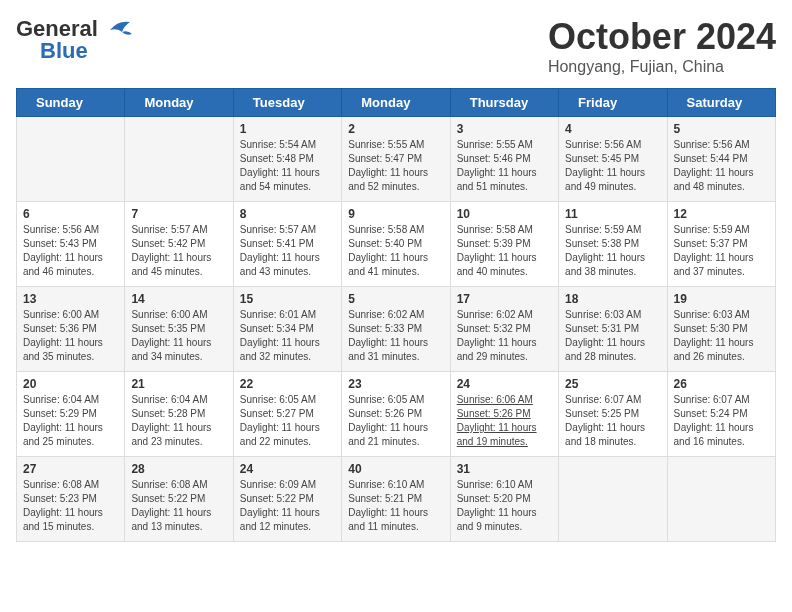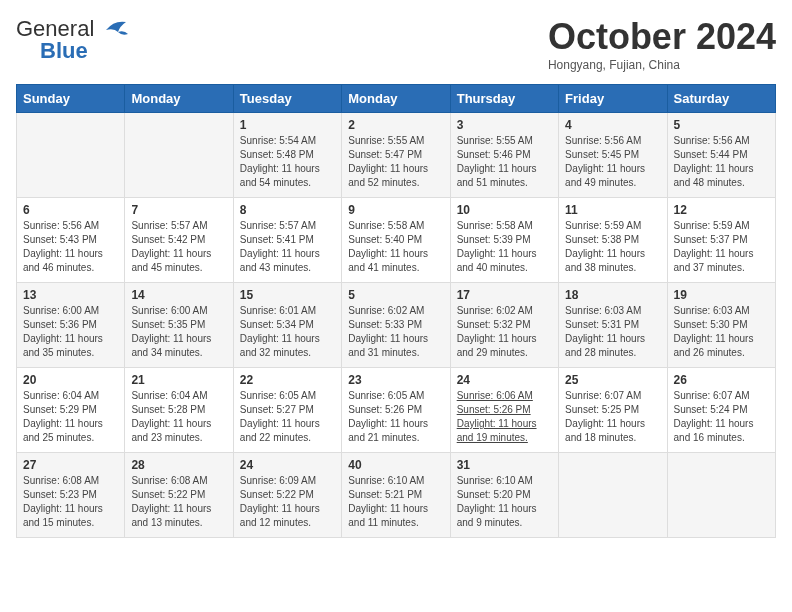--- a/index.html
+++ b/index.html
@@ -28,33 +28,33 @@
     }
     .title-block {
       text-align: left;
     }
     .month-title {
       font-size: 36px;
       font-weight: bold;
       color: #333;
     }
     .subtitle {
-      font-size: 12px;
+      font-size: 16px;
       color: #555;
     }
     table {
       width: 100%;
       border-collapse: collapse;
       table-layout: fixed;
     }
     thead tr th {
       background-color: #2a6db5;
       color: white;
       text-align: left;
-      padding: 6px 6px;
+      padding: 6px 19px;
       font-size: 13px;
       font-weight: bold;
       border: 1px solid #1a5da0;
     }
     tbody tr td {
       vertical-align: top;
       padding: 5px 6px;
       font-size: 10.5px;
       color: #333;
       border: 1px solid #ddd;
@@ -76,21 +76,21 @@
       line-height: 1.4;
       color: #444;
     }
   </style>
 </head>
 <body>
 
 <div class="header">
   <div class="logo">
     <div class="logo-row">
-      <span style="font-size:22px;font-weight:normal;color:#333;text-align:center;">General</span>
+      <span style="font-size:22px;font-weight:bold;color:#333;text-align:center;">General</span>
       <svg width="32" height="22" viewBox="0 0 32 22">
         <path d="M8,12 Q16,2 28,4 Q22,8 20,14 Q16,10 8,12Z" fill="#2a6db5"></path>
         <path d="M20,14 Q24,18 30,16 Q26,12 20,14Z" fill="#2a6db5"></path>
       </svg>
     </div>
     <div style="font-size:22px;font-weight:bold;color:#2a6db5;margin-top:-4px;margin-left:24px;">Blue</div>
   </div>
   <div class="title-block">
     <div class="month-title">October 2024</div>
     <div class="subtitle">Hongyang, Fujian, China</div>

